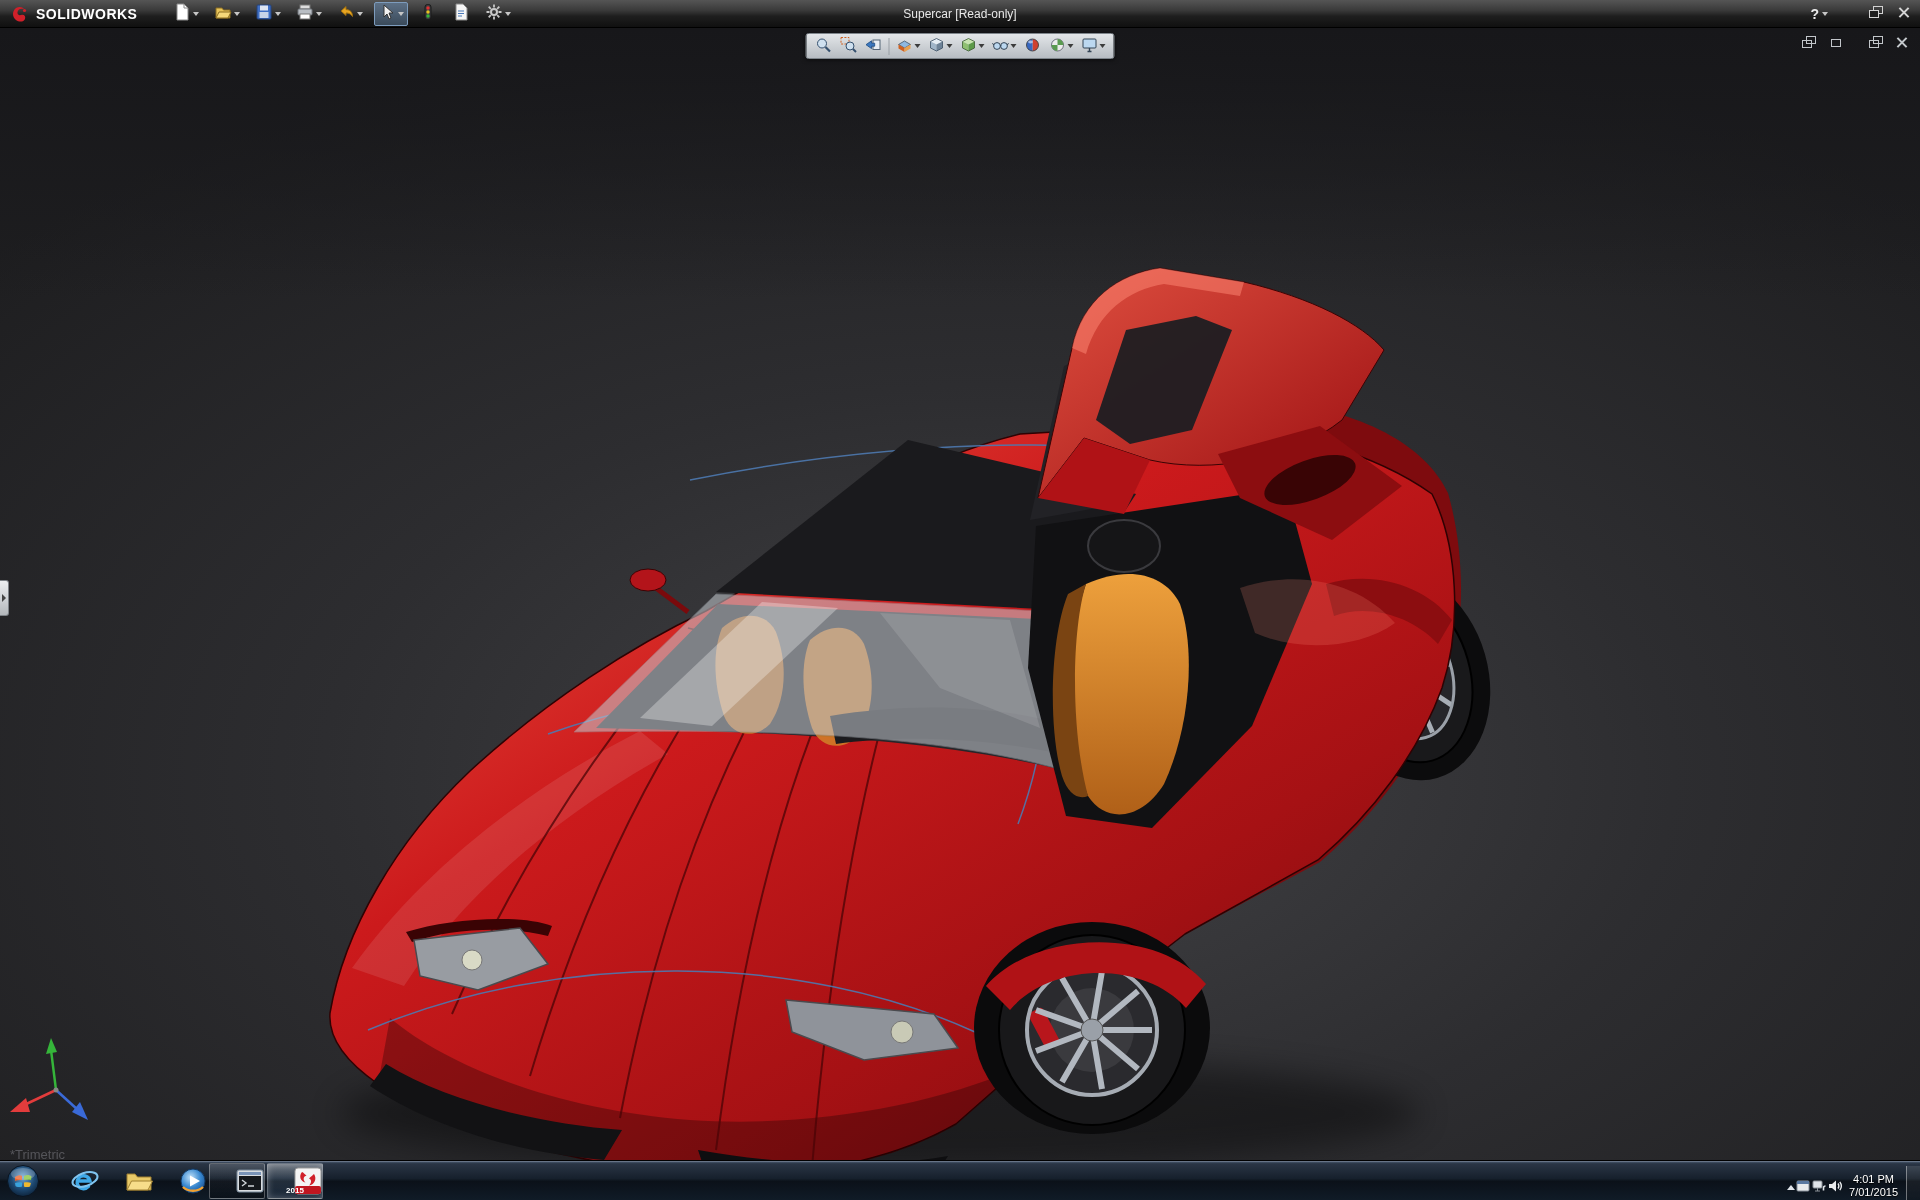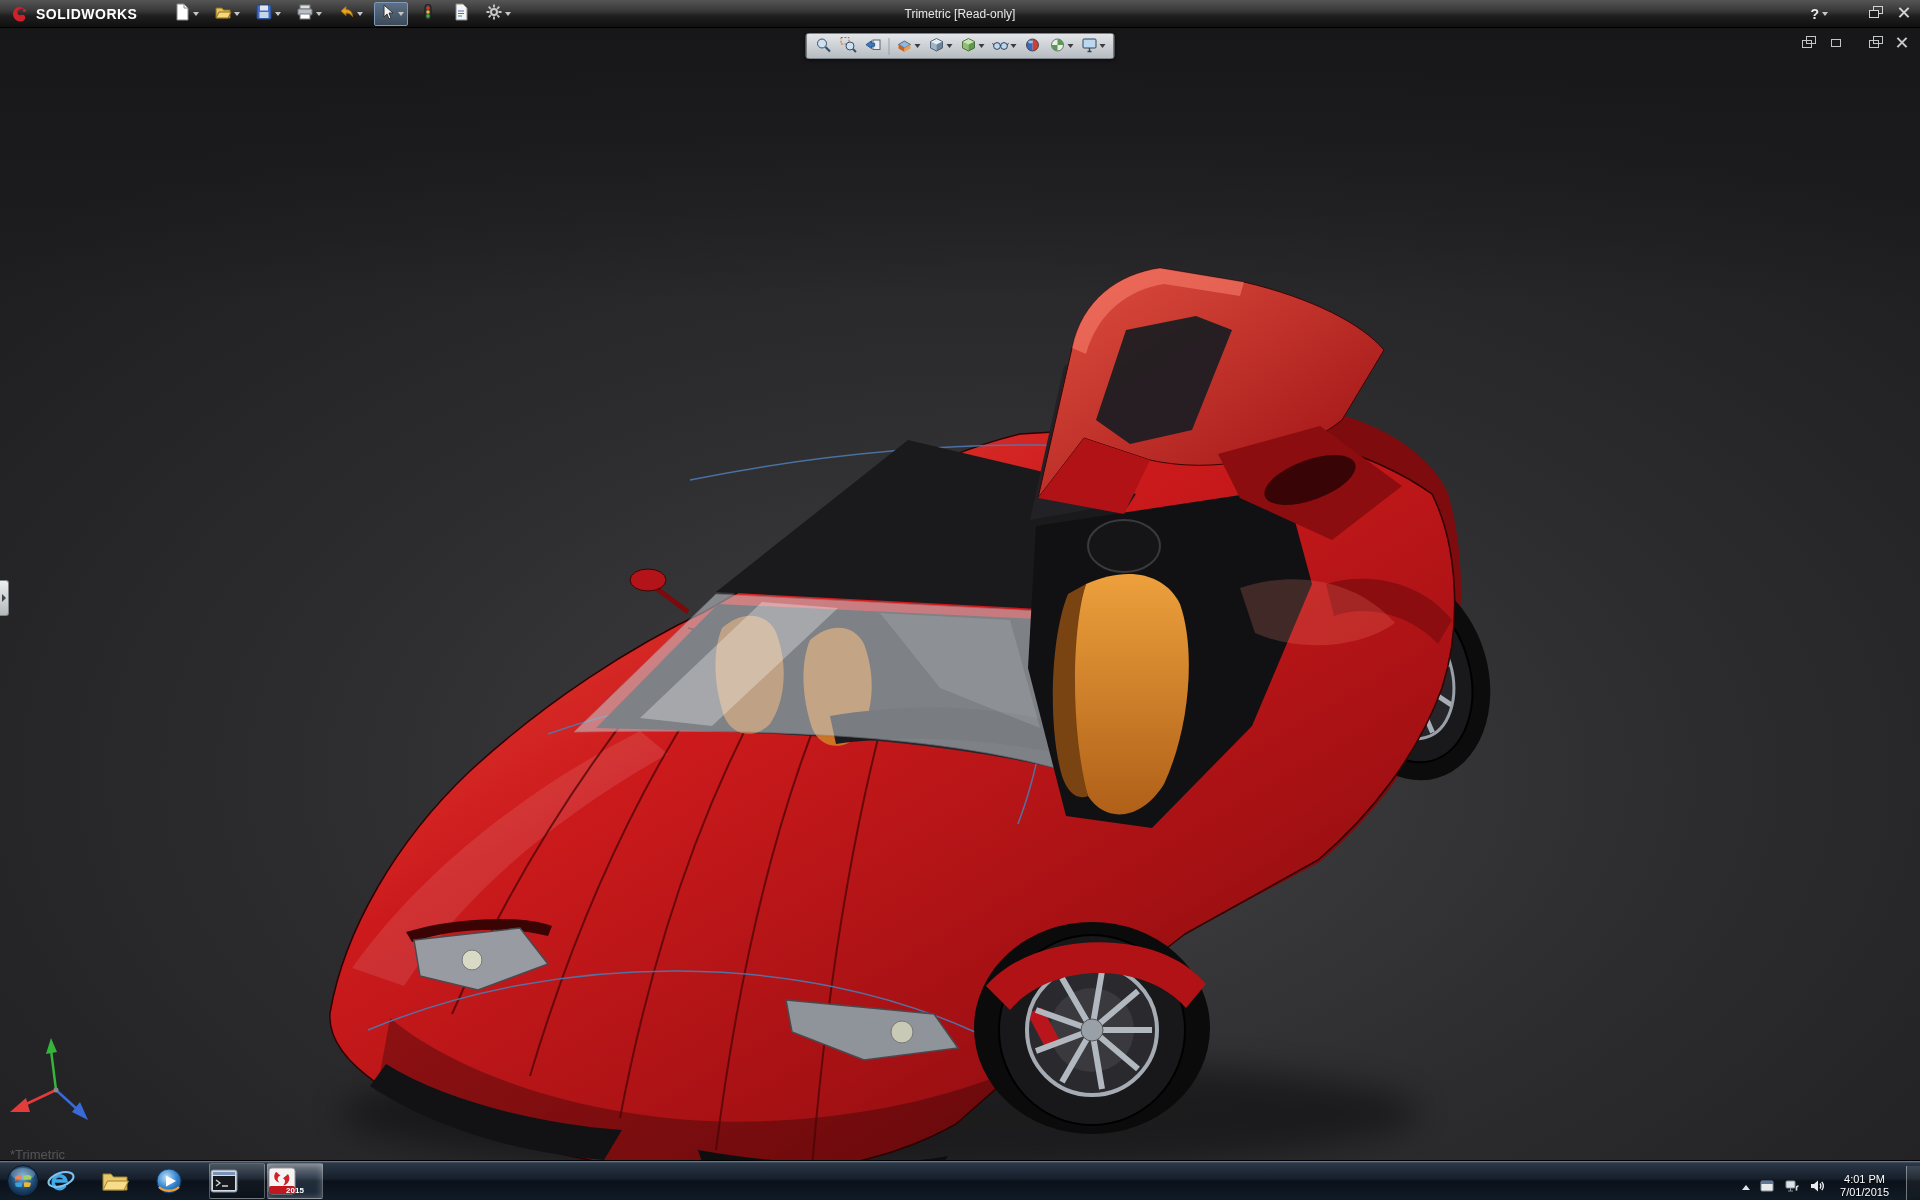--- a/index.html
+++ b/index.html
@@ -67,30 +67,30 @@
   .left-tab-arrow { width:0; height:0; border-top:4px solid transparent;
     border-bottom:4px solid transparent; border-left:4px solid #444; }
 
   
   .taskbar { position:absolute; left:0; right:0; bottom:0; height:40px; z-index:40;
     background:linear-gradient(#51627a 0%, #2a3545 7%, #16202c 45%, #0b1119 52%, #101b27 100%);
     border-top:1px solid #000; box-shadow:inset 0 1px 0 rgba(255,255,255,.16);
     display:flex; align-items:center; }
   .start { width:46px; height:40px; display:flex; align-items:center; justify-content:center; }
   .task-items { display:flex; align-items:center; height:40px; }
-  .task-btn { width:54px; height:40px; display:flex; align-items:center; justify-content:flex-start;
+  .task-btn { width:54px; height:40px; display:flex; align-items:center; justify-content:flex-end;
     position:relative; }
   .task-btn.open { width:56px; height:36px; margin:0 1px; border:1px solid rgba(255,255,255,.3);
     border-radius:2px;
     background:linear-gradient(rgba(255,255,255,.16), rgba(255,255,255,.04) 45%, rgba(0,0,0,.3)); }
   .task-btn.active { background:linear-gradient(rgba(255,255,255,.34), rgba(140,170,200,.2) 45%, rgba(40,60,85,.4));
     box-shadow:inset 0 0 7px rgba(255,255,255,.3); }
   .sw-badge { position:absolute; bottom:3px; left:0; right:0; text-align:center;
     color:#fff; font-size:8px; font-weight:bold; line-height:8px; pointer-events:none; }
-  .tray { margin-left:auto; display:flex; align-items:center; gap:9px; height:28px;margin-top:10px; }
+  .tray { margin-left:auto; display:flex; align-items:center; height:28px;margin-top:10px; }
   .up-arrow { width:0; height:0; border-left:4px solid transparent;
     border-right:4px solid transparent; border-bottom:5px solid #dfe3e8; display:inline-block; }
   .tray-ico { display:flex; align-items:center; }
   .clock { color:#fff; font-size:11px; line-height:13px; text-align:center;
     margin:0 8px 0 6px; text-shadow:0 1px 1px #000; }
   .show-desktop { width:14px; height:40px; border-left:1px solid rgba(255,255,255,.4);
     background:linear-gradient(rgba(255,255,255,.1), rgba(0,0,0,.25)); }
 </style>
 </head>
 <body>
@@ -163,21 +163,21 @@
     </button>
     <button class="tb-btn">
       <span><svg width="18" height="18" viewBox="0 0 18 18">
             <circle cx="9" cy="9" r="3" fill="none" stroke="#c8c8c8" stroke-width="2"></circle>
             <path d="M9 1.5v3M9 13.5v3M1.5 9h3M13.5 9h3M3.7 3.7l2.1 2.1M12.2 12.2l2.1 2.1M14.3 3.7l-2.1 2.1M5.8 12.2l-2.1 2.1" stroke="#c8c8c8" stroke-width="1.8"></path>
           </svg></span>
       <span class="caret"></span>
     </button>
   </div>
 
-  <div class="tb-title">Trimetric [Read-only]</div>
+  <div class="tb-title">Supercar [Read-only]</div>
 
   <div class="tb-right">
     <button class="help">
       <span>?</span>
       <span class="caret"></span>
     </button>
     <div class="winctl">
       <button><span class="g-min"></span></button>
       <button><span class="dgwrap"><span class="w1"></span><span class="w2"></span></span></button>
       <button><span class="x-glyph"></span></button>

